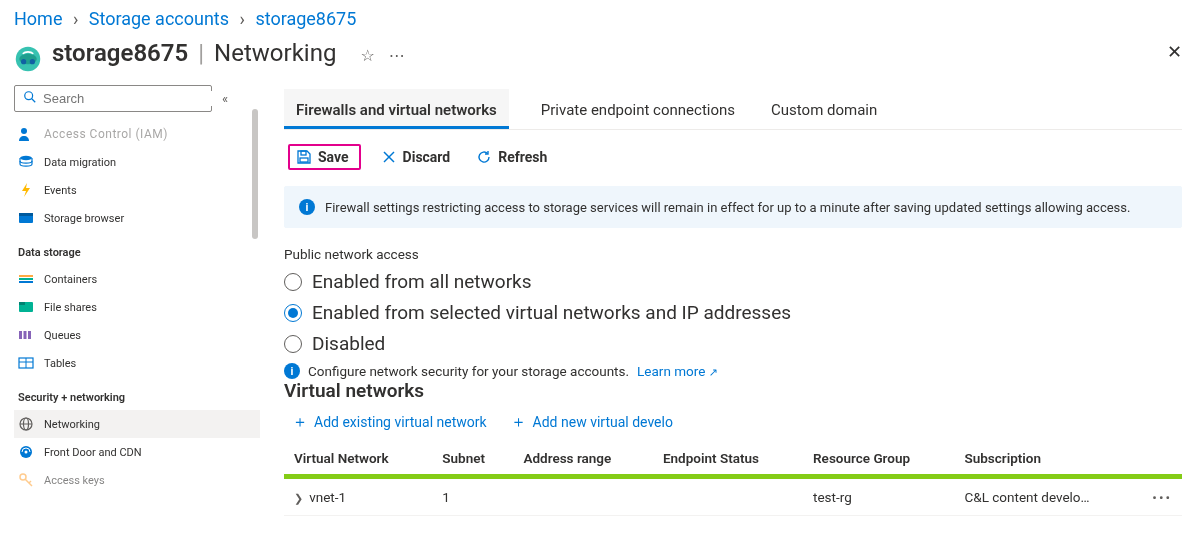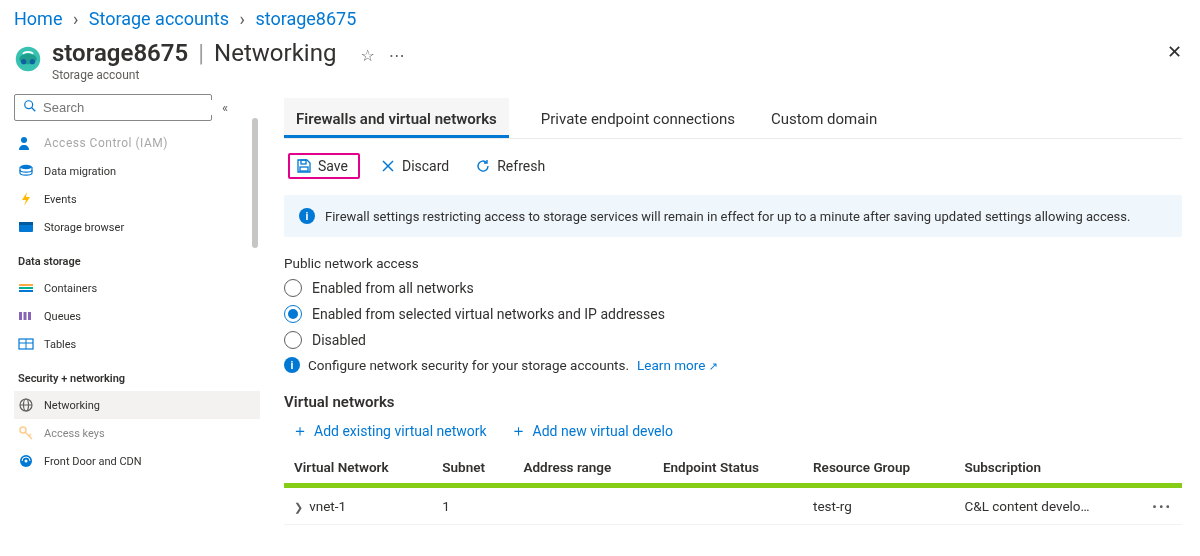--- a/index.html
+++ b/index.html
@@ -57,46 +57,46 @@
   .nav .ico svg { width: 16px; height: 16px; }
   .scroll-thumb { position: absolute; right: 2px; top: 24px; width: 6px; height: 130px; background: #c8c6c4; border-radius: 3px; }
 
   
   .tabs { display: flex; gap: 28px; border-bottom: 1px solid #edebe9; margin-top: 4px; }
   .tab { padding: 12px 4px 7px; font-size: 15px; cursor: pointer; color: #323130; }
   .tab.active { font-weight: 600; border-bottom: 3px solid #0078d4; background: #f6f6f6; padding-left:12px; padding-right:12px;}
 
   
   .cmdbar { display: flex; align-items: center; gap: 14px; padding: 14px 0 14px 4px; }
-  .cmd-btn { display: inline-flex; align-items: center; gap: 6px; font-size: 14px; cursor: pointer; padding: 3px 6px; }
+  .cmd-btn { display: inline-flex; align-items: center; gap: 6px; font-size: 14px; cursor: pointer; padding: 3px 6px; font-weight: bold; }
   .cmd-btn .cmd-ico { width: 16px; height: 16px; display: inline-flex; align-items:center; justify-content:center;}
   .save-highlight { border: 2px solid #e3008c; border-radius: 2px; padding: 3px 10px 3px 6px; }
 
   
   .info-banner {
     display: flex; align-items: center; gap: 10px;
     background: #eff6fc; border: 1px solid #eff6fc;
     padding: 12px 14px; border-radius: 2px; margin: 2px 0 18px;
     font-size: 13px; color:#323130;
   }
   .info-banner .info-ico { width:16px; height:16px; background:#0078d4; border-radius:50%; color:#fff; font-size:11px; font-weight:700; display:flex;align-items:center;justify-content:center;}
 
   
   .form-label { font-size: 13.5px; margin-bottom: 8px; color:#323130; }
-  .radio-row { display: flex; align-items: center; gap: 10px; margin-bottom: 8px; font-size: 14px; cursor: pointer; }
+  .radio-row { display: flex; align-items: center; gap: 10px; margin-bottom: 8px; font-size: 19px; cursor: pointer; }
   .radio {
     width: 18px; height: 18px; border: 1px solid #605e5c; border-radius: 50%; display:inline-flex; align-items:center; justify-content:center;
   }
   .radio.selected { border-color: #0078d4; }
   .radio.selected::after { content:""; width:10px; height:10px; background:#0078d4; border-radius:50%; }
   .hint-row { display:flex; align-items:center; gap:8px; font-size:13.5px; margin-top:2px; }
   .hint-row .info-ico { width:16px; height:16px; background:#0078d4; border-radius:50%; color:#fff; font-size:11px; font-weight:700; display:flex;align-items:center;justify-content:center;}
   .ext-icon { font-size:11px; }
 
-  .section-title { font-weight:600; font-size:15px; margin-top:20px; margin-bottom:12px; }
+  .section-title { font-weight:600; font-size:19px; margin-bottom:12px; }
 
   .add-links { display:flex; gap:24px; margin-bottom:12px; padding-left:8px;}
   .add-link { display:inline-flex; align-items:center; gap:6px; color:#0078d4; cursor:pointer; font-size:14px;}
   .plus { font-size:16px; line-height:1; }
 
   
   table.vnet { width: 100%; border-collapse: collapse; font-size: 13.5px; }
   table.vnet th { text-align:left; font-weight:600; padding:8px 10px; border-bottom:5px solid #84cc16; }
   table.vnet td { padding:10px 10px; border-bottom:1px solid #f3f2f1; }
   .row-caret { color:#605e5c; margin-right:6px; font-size:11px;}
@@ -127,21 +127,20 @@
   <div>
     <div class="title-row">
       <span class="title-bold">storage8675</span>
       <span class="title-pipe">|</span>
       <span class="title-section">Networking</span>
       <span class="title-actions">
         <span title="Pin">☆</span>
         <span title="More">⋯</span>
       </span>
     </div>
-    <div class="subtitle">Storage account</div>
   </div>
   <span class="close-x">✕</span>
 </div>
 
 <div class="columns">
 
   <div class="sidebar">
     <div class="search-wrap">
       <div class="search-box">
         <span>
@@ -202,20 +201,29 @@
               <rect x="1" y="4" width="14" height="2" fill="#ffaa44"></rect>
               <rect x="1" y="7" width="14" height="2" fill="#00b294"></rect>
               <rect x="1" y="10" width="14" height="2" fill="#0078d4"></rect>
             </svg>
           </span>
         <span>Containers</span>
       </li>
       <li>
         <span class="ico">
             <svg viewBox="0 0 16 16">
+              <rect x="1" y="3" width="14" height="10" rx="1" fill="#00b294"></rect>
+              <rect x="1" y="3" width="6" height="3" fill="#008272"></rect>
+            </svg>
+          </span>
+        <span>File shares</span>
+      </li>
+      <li>
+        <span class="ico">
+            <svg viewBox="0 0 16 16">
               <rect x="1" y="4" width="3" height="8" fill="#8764b8"></rect>
               <rect x="5.5" y="4" width="3" height="8" fill="#8764b8"></rect>
               <rect x="10" y="4" width="3" height="8" fill="#8764b8"></rect>
             </svg>
           </span>
         <span>Queues</span>
       </li>
       <li>
         <span class="ico">
             <svg viewBox="0 0 16 16">
@@ -233,39 +241,39 @@
       <li class="active">
         <span class="ico">
             <svg viewBox="0 0 16 16">
               <circle cx="8" cy="8" r="6" fill="none" stroke="#605e5c" stroke-width="1.2"></circle>
               <ellipse cx="8" cy="8" rx="2.5" ry="6" fill="none" stroke="#605e5c" stroke-width="1.2"></ellipse>
               <line x1="2" y1="8" x2="14" y2="8" stroke="#605e5c"></line>
             </svg>
           </span>
         <span>Networking</span>
       </li>
+      <li>
+        <span class="ico">
+            <svg viewBox="0 0 16 16">
+              <circle cx="8" cy="8" r="6" fill="#0078d4"></circle>
+              <path d="M4 8a4 4 0 0 1 8 0" stroke="#fff" fill="none"></path>
+              <circle cx="8" cy="8" r="1.5" fill="#fff"></circle>
+            </svg>
+          </span>
+        <span>Front Door and CDN</span>
+      </li>
       <li style="opacity:.6;">
         <span class="ico">
             <svg viewBox="0 0 16 16">
               <circle cx="5" cy="5" r="3" fill="none" stroke="#ffaa44" stroke-width="1.5"></circle>
               <line x1="7" y1="7" x2="14" y2="14" stroke="#ffaa44" stroke-width="1.5"></line>
               <line x1="11" y1="11" x2="13" y2="9" stroke="#ffaa44" stroke-width="1.5"></line>
             </svg>
           </span>
         <span>Access keys</span>
-      </li>
-      <li>
-        <span class="ico">
-            <svg viewBox="0 0 16 16">
-              <circle cx="8" cy="8" r="6" fill="#0078d4"></circle>
-              <path d="M4 8a4 4 0 0 1 8 0" stroke="#fff" fill="none"></path>
-              <circle cx="8" cy="8" r="1.5" fill="#fff"></circle>
-            </svg>
-          </span>
-        <span>Front Door and CDN</span>
       </li>
     </ul>
     <div class="scroll-thumb"></div>
   </div>
 
   <div class="main">
 
     <div class="tabs">
       <div class="tab active">Firewalls and virtual networks</div>
       <div class="tab">Private endpoint connections</div>

